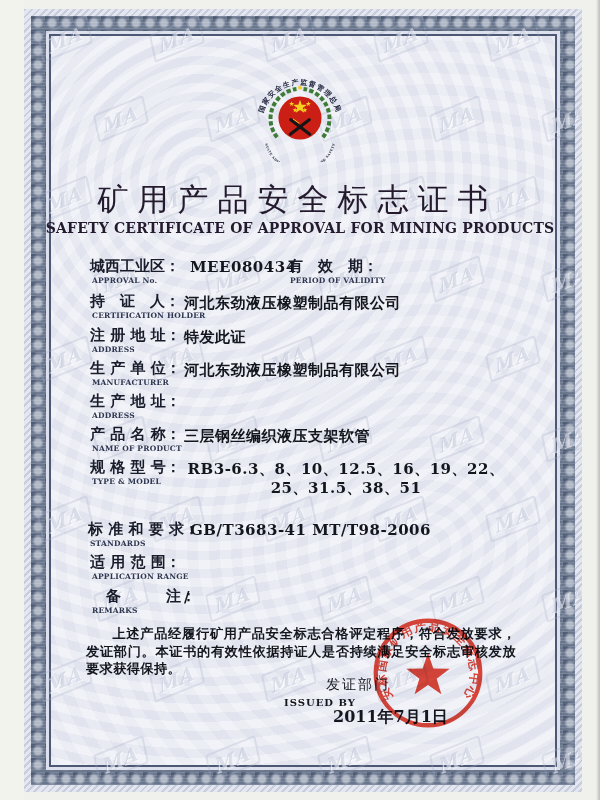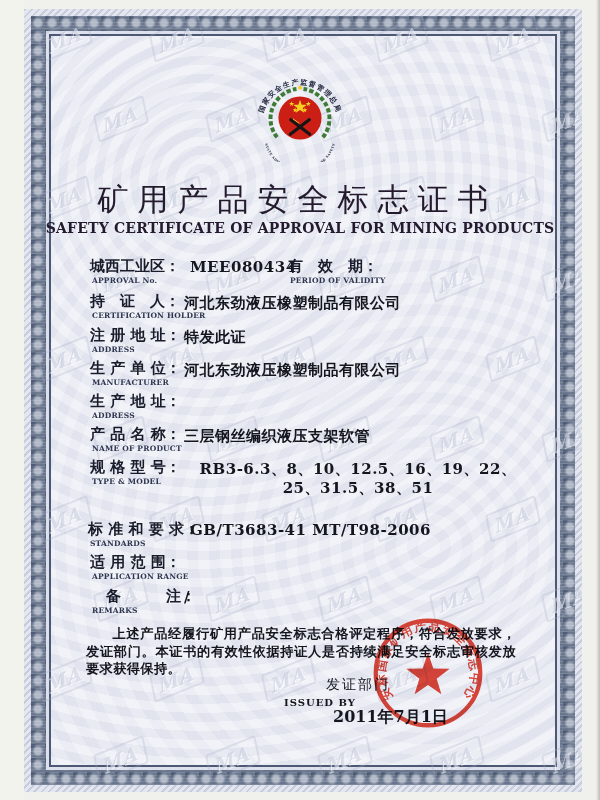--- a/index.html
+++ b/index.html
@@ -193,21 +193,21 @@
 
     <div class="f-cn" style="left:90px;top:392px">生 产 地 址：</div>
     <div class="f-en" style="left:92px;top:411px">ADDRESS</div>
 
     <div class="f-cn" style="left:90px;top:425px">产 品 名 称：</div>
     <div class="f-en" style="left:92px;top:444px">NAME OF PRODUCT</div>
     <div class="f-val" style="left:184px;top:427px">三层钢丝编织液压支架软管</div>
 
     <div class="f-cn" style="left:90px;top:458px">规 格 型 号：</div>
     <div class="f-en" style="left:92px;top:477px">TYPE &amp; MODEL</div>
-    <div class="f-val" style="left:184px;top:460px;width:348px">RB3-6.3、8、10、12.5、16、19、22、25、31.5、38、51</div>
+    <div class="f-val" style="left:172px;top:460px;width:348px">RB3-6.3、8、10、12.5、16、19、22、25、31.5、38、51</div>
 
     <div class="f-cn" style="left:88px;top:520px">标 准 和 要 求：</div>
     <div class="f-en" style="left:90px;top:539px">STANDARDS</div>
     <div class="f-val" style="left:190px;top:521px">GB/T3683-41 MT/T98-2006</div>
 
     <div class="f-cn" style="left:90px;top:553px">适 用 范 围：</div>
     <div class="f-en" style="left:92px;top:572px">APPLICATION RANGE</div>
 
     <div class="f-cn" style="left:106px;top:587px">备　　　注：</div>
     <div class="f-en" style="left:92px;top:606px">REMARKS</div>

